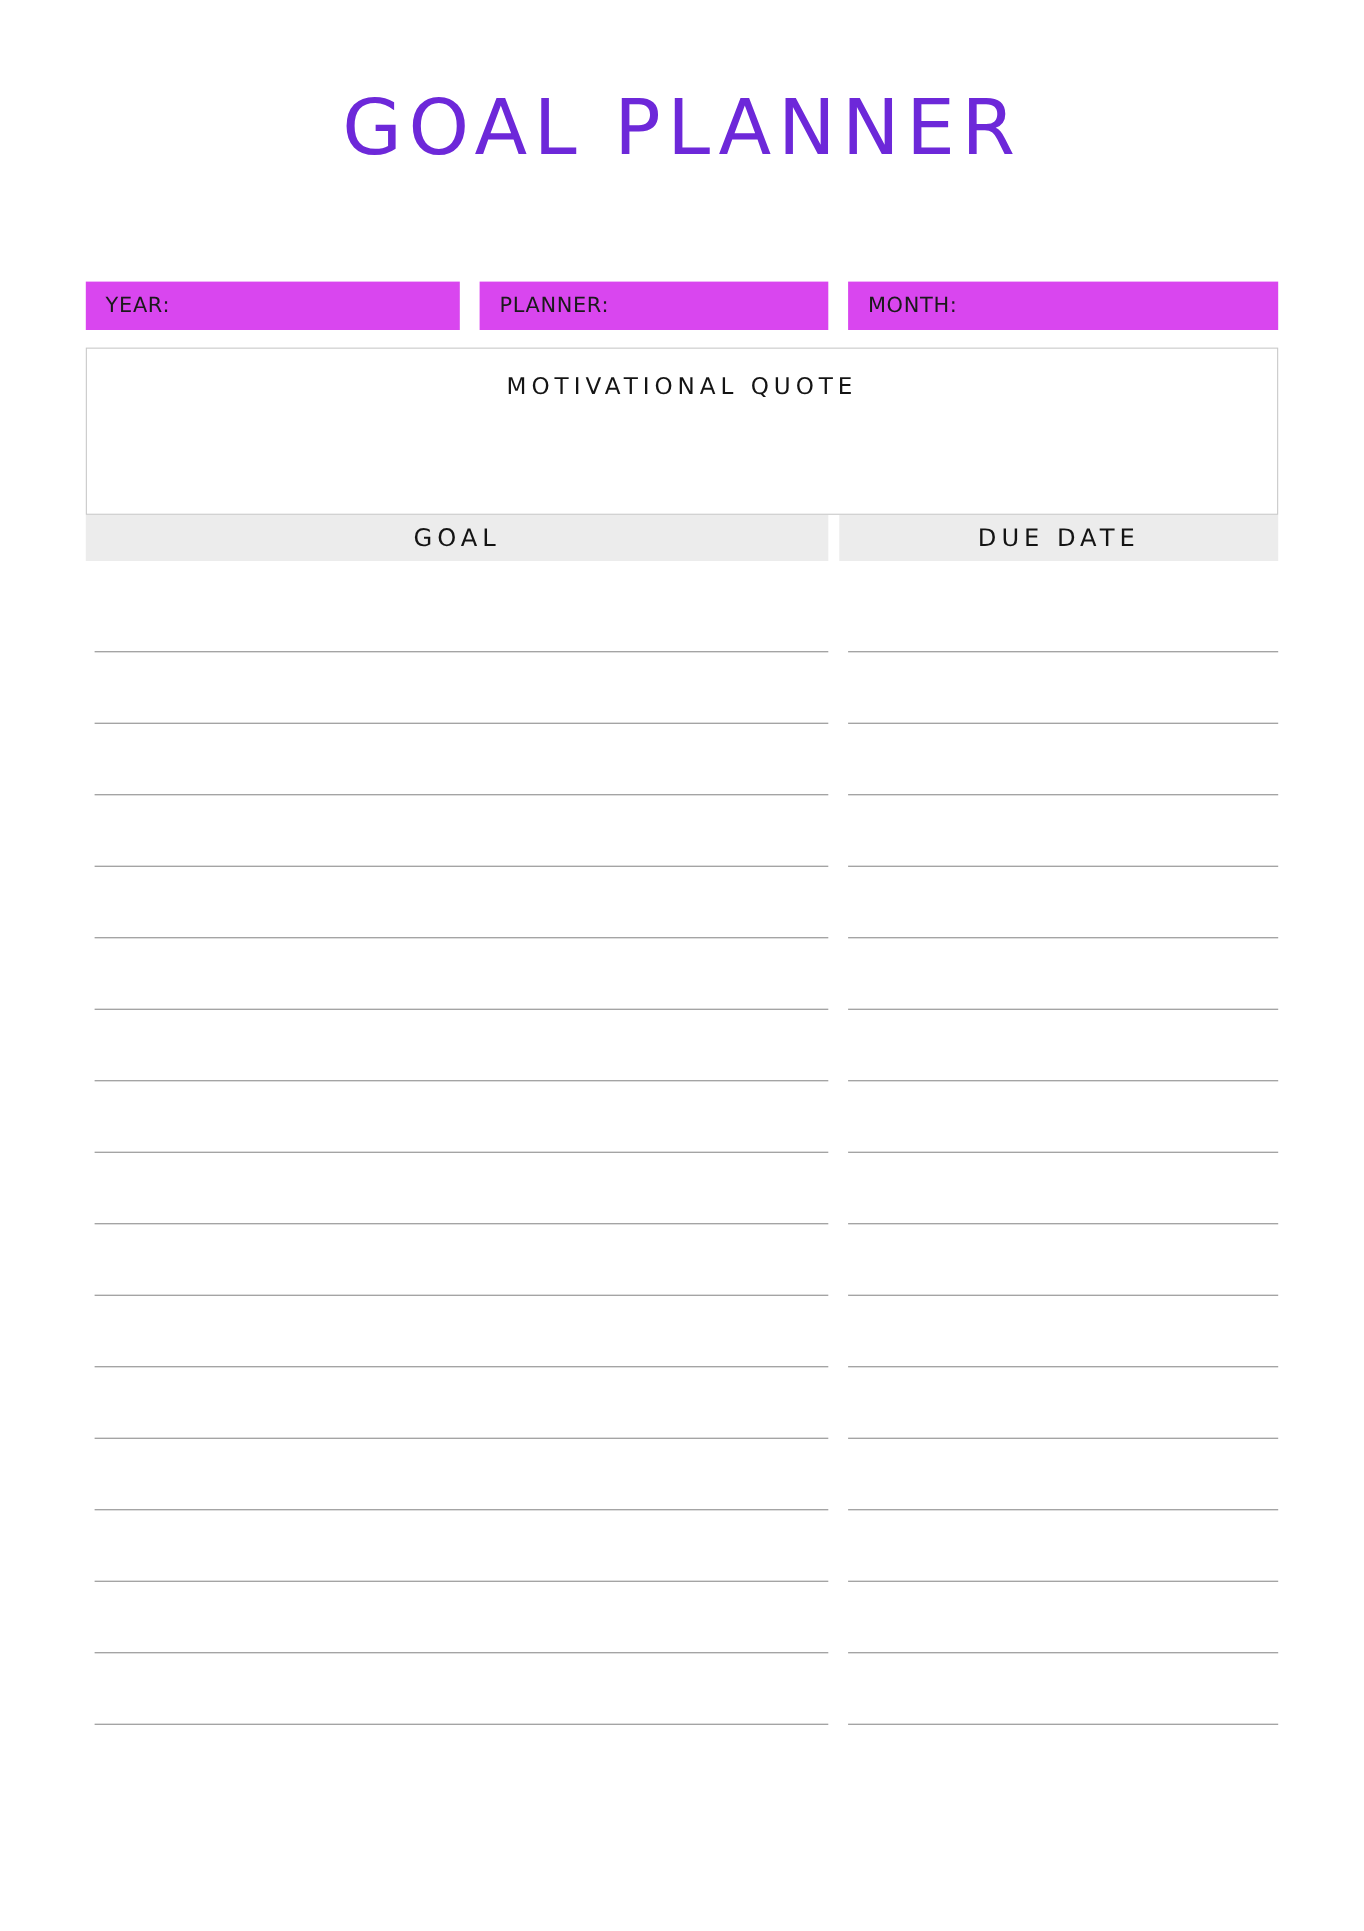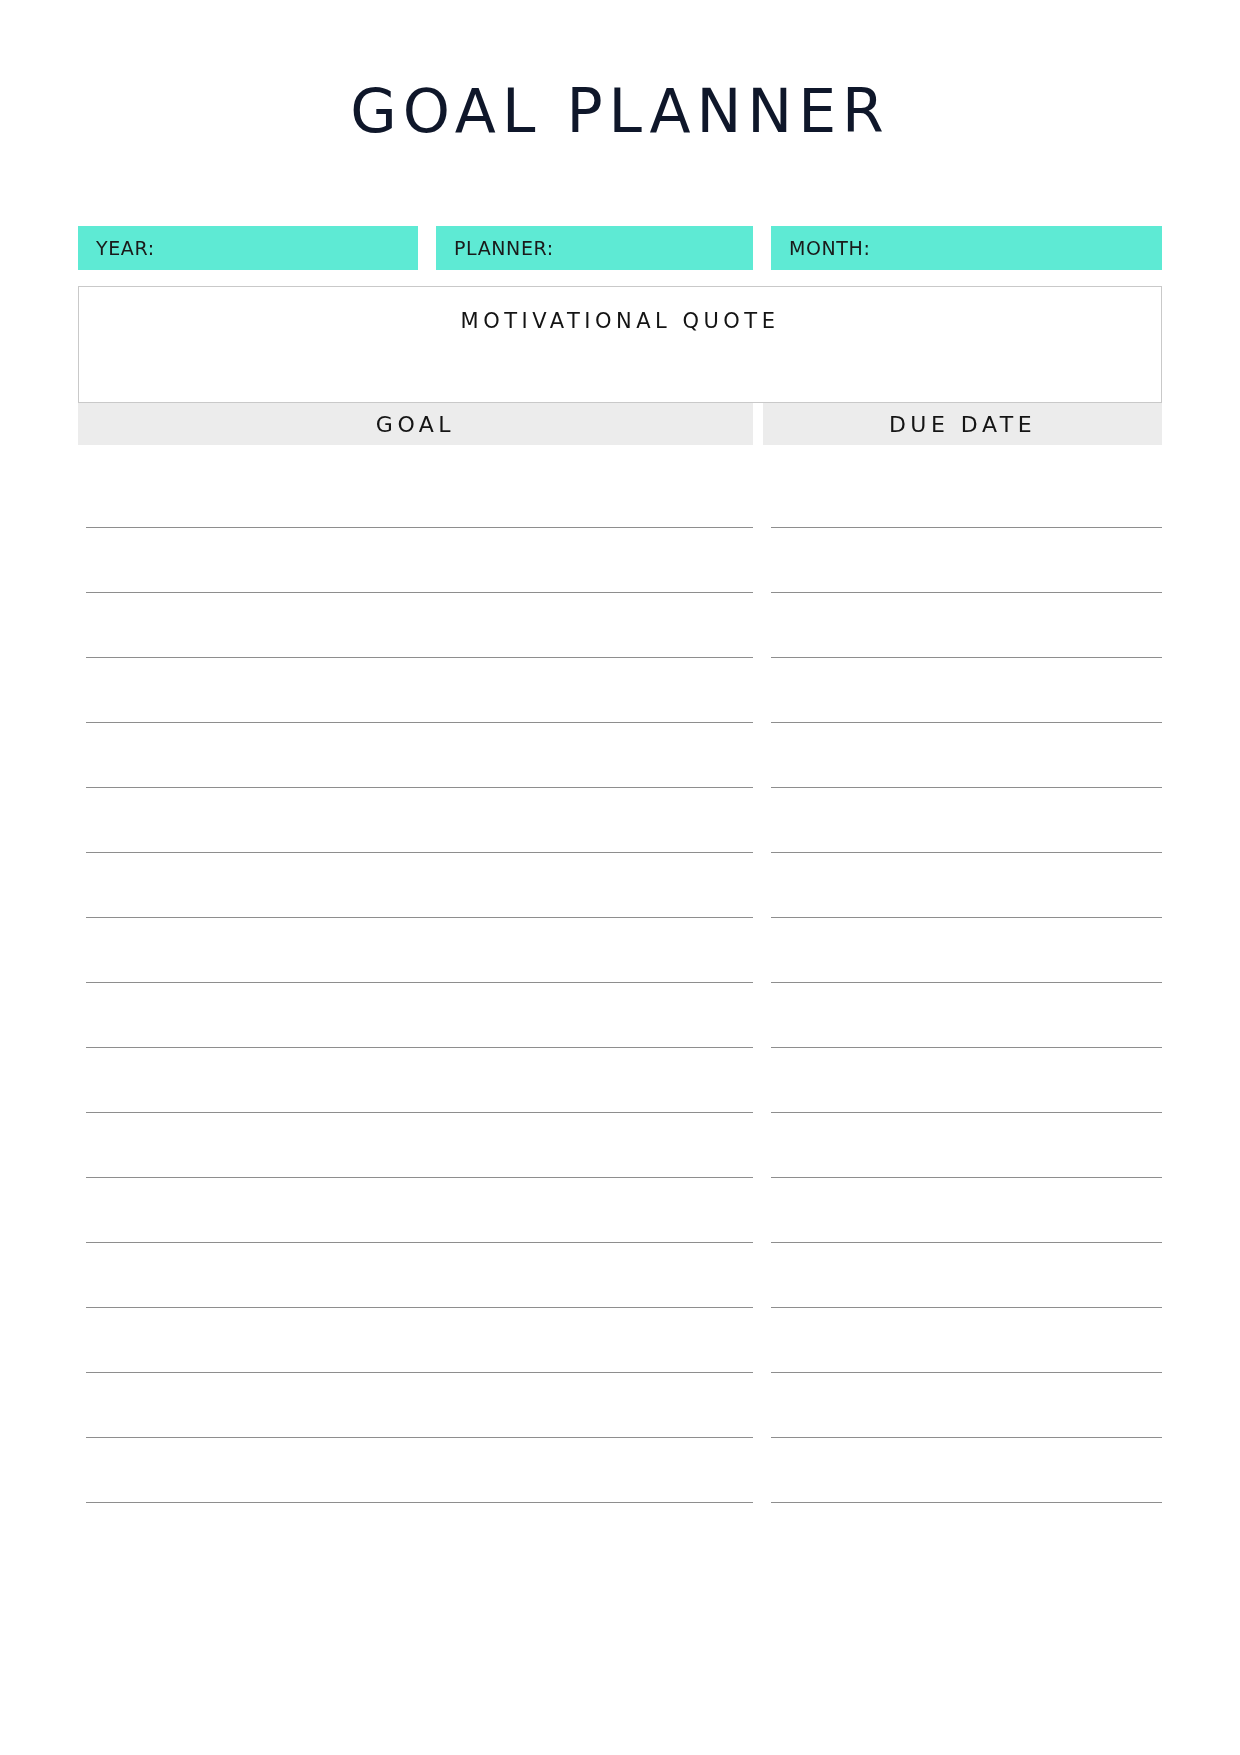--- a/index.html
+++ b/index.html
@@ -19,54 +19,55 @@
     position: absolute;
     left: 0; top: 0;
     width: 1240px;
     height: 1755px;
     box-sizing: border-box;
     padding: 0 78px;
   }
   
   .title {
     text-align: center;
-    font-size: 60px;
+    font-size: 70px;
     letter-spacing: 6px;
     font-weight: 400;
     margin-top: 78px;
     margin-bottom: 0;
     line-height: 1.1;
-    color: #0f172a;
+    color: #6d28d9;
   }
   
   .meta-row {
     display: flex;
     gap: 18px;
     margin-top: 82px;
   }
   .meta-field {
-    background: #5eead4;
+    background: #d946ef;
     height: 44px;
     display: flex;
     align-items: center;
     padding-left: 18px;
     box-sizing: border-box;
     font-size: 19px;
     letter-spacing: 0.6px;
     color: #1a1a1a;
+    margin-top: 19px;
   }
   .meta-field.year { flex: 0 0 340px; }
   .meta-field.quarter { flex: 0 0 317px; }
   .meta-field.month { flex: 1 1 auto; }
 
   
   .quote-box {
     margin-top: 16px;
     border: 1px solid #c9c9c9;
-    height: 117px;
+    height: 152px;
     box-sizing: border-box;
     position: relative;
   }
   .quote-label {
     text-align: center;
     font-size: 21px;
     letter-spacing: 4.5px;
     padding-top: 22px;
     color: #141414;
   }

